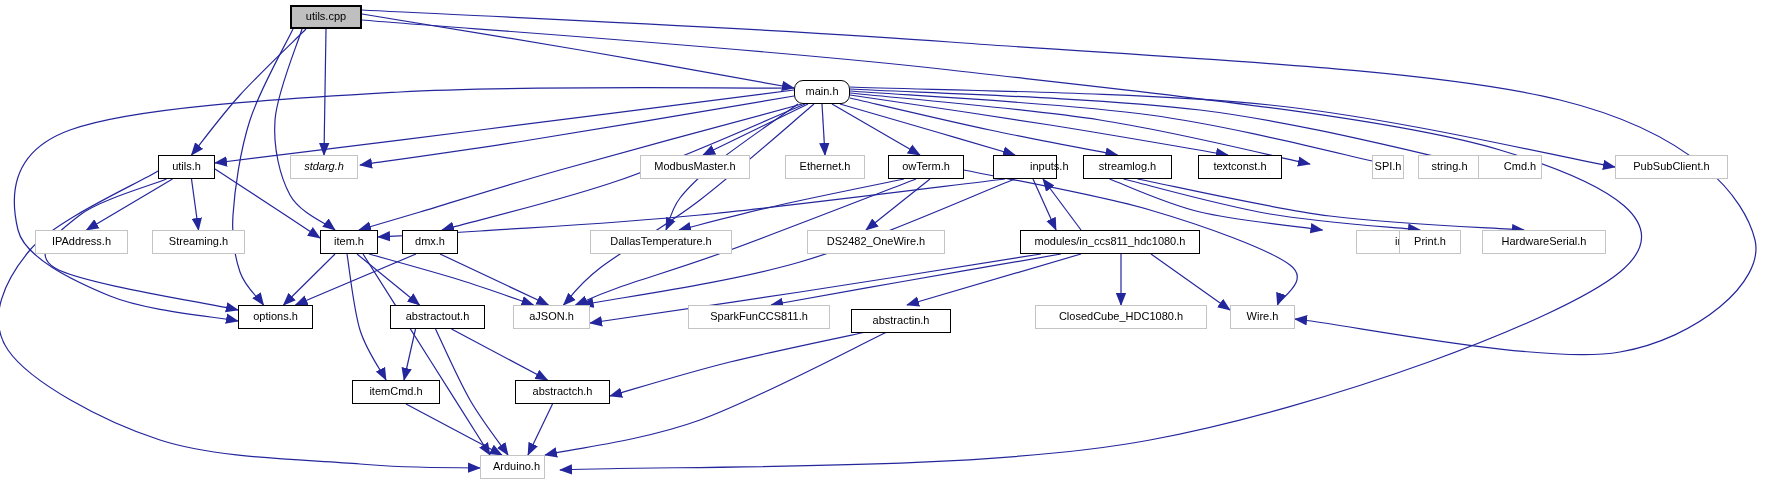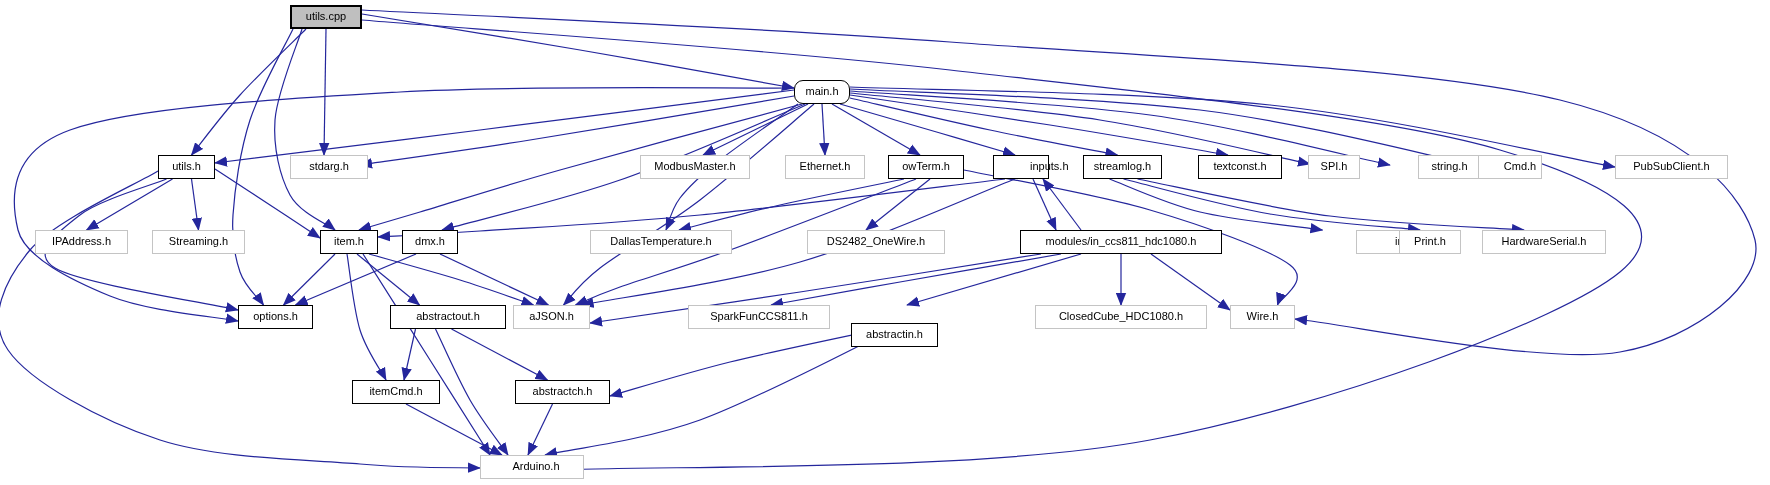--- a/index.html
+++ b/index.html
@@ -106,45 +106,45 @@
         <path d="M880,329 C855,334.5 775,350.8333333333333 730,362 C685,373.1666666666667 630,390.3333333333333 610,396" class="edge" stroke="#24269c" marker-end="url(#arrow)"></path>
         <path d="M893,329 C860.8333333333334,344.1666666666667 758,399 700,420 C642,441 570.8333333333334,449.1666666666667 545,455" class="edge" stroke="#24269c" marker-end="url(#arrow)"></path>
         <path d="M406,404 L502,455" class="edge" stroke="#24269c" marker-end="url(#arrow)"></path>
         <path d="M552.5,404 L528,455" class="edge" stroke="#24269c" marker-end="url(#arrow)"></path>
       </g>
   </svg>
   <div id="node-layer">
       <div class="node root root" style="left: 290px; top: 5px; width: 72px;">utils.cpp</div>
       <div class="node internal" style="left: 794px; top: 80px; width: 56px; border-radius: 9px;">main.h</div>
       <div class="node internal" style="left: 158px; top: 155px; width: 57px;">utils.h</div>
-      <div class="node external" style="left: 290px; top: 155px; width: 78px;">stdarg.h</div>
+      <div class="node external" style="left: 290px; top: 155px; width: 68px; font-style: italic;">stdarg.h</div>
       <div class="node external" style="left: 640px; top: 155px; width: 110px;">ModbusMaster.h</div>
       <div class="node external" style="left: 785px; top: 155px; width: 80px;">Ethernet.h</div>
       <div class="node internal" style="left: 888px; top: 155px; width: 76px; text-align: center;">owTerm.h</div>
-      <div class="node internal" style="left: 993px; top: 155px; width: 56px; padding-left: 36px;">inputs.h</div>
-      <div class="node internal" style="left: 1083px; top: 155px; width: 79px;">streamlog.h</div>
+      <div class="node internal" style="left: 993px; top: 155px; width: 64px; padding-left: 36px;">inputs.h</div>
+      <div class="node internal" style="left: 1083px; top: 155px; width: 89px;">streamlog.h</div>
       <div class="node internal" style="left: 1198px; top: 155px; width: 84px;">textconst.h</div>
-      <div class="node external" style="left: 1308px; top: 155px; width: 52px;">SPI.h</div>
+      <div class="node external" style="left: 1372px; top: 155px; width: 32px;">SPI.h</div>
       <div class="node external" style="left: 1390px; top: 155px; width: 63px; margin-left: 28px;">string.h</div>
       <div class="node external" style="left: 1478px; top: 155px; width: 64px; padding-left: 20px;">Cmd.h</div>
       <div class="node external" style="left: 1615px; top: 155px; width: 113px;">PubSubClient.h</div>
       <div class="node external" style="left: 35px; top: 230px; width: 93px;">IPAddress.h</div>
       <div class="node external" style="left: 152px; top: 230px; width: 93px;">Streaming.h</div>
       <div class="node internal" style="left: 320px; top: 230px; width: 58px;">item.h</div>
       <div class="node internal" style="left: 402px; top: 230px; width: 56px;">dmx.h</div>
       <div class="node external" style="left: 590px; top: 230px; width: 142px;">DallasTemperature.h</div>
       <div class="node external" style="left: 807px; top: 230px; width: 138px;">DS2482_OneWire.h</div>
-      <div class="node internal" style="left: 1020px; top: 230px; width: 202px;">modules/in_ccs811_hdc1080.h</div>
+      <div class="node internal" style="left: 1020px; top: 230px; width: 180px;">modules/in_ccs811_hdc1080.h</div>
       <div class="node external" style="left: 1356px; top: 230px; width: 77px; padding-left: 38px;">inttypes.h</div>
       <div class="node external" style="left: 1399px; top: 230px; width: 62px;">Print.h</div>
       <div class="node external" style="left: 1482px; top: 230px; width: 124px;">HardwareSerial.h</div>
       <div class="node internal" style="left: 238px; top: 305px; width: 75px;">options.h</div>
-      <div class="node internal" style="left: 390px; top: 305px; width: 116px;">abstractout.h</div>
+      <div class="node internal" style="left: 390px; top: 305px; width: 95px;">abstractout.h</div>
       <div class="node external" style="left: 513px; top: 305px; width: 77px;">aJSON.h</div>
       <div class="node external" style="left: 688px; top: 305px; width: 142px;">SparkFunCCS811.h</div>
-      <div class="node internal" style="left: 851px; top: 323px; width: 87px;">abstractin.h</div>
+      <div class="node internal" style="left: 851px; top: 309px; width: 100px;">abstractin.h</div>
       <div class="node external" style="left: 1035px; top: 305px; width: 172px;">ClosedCube_HDC1080.h</div>
       <div class="node external" style="left: 1230px; top: 305px; width: 65px;">Wire.h</div>
       <div class="node internal" style="left: 352px; top: 380px; width: 88px;">itemCmd.h</div>
       <div class="node internal" style="left: 515px; top: 380px; width: 95px;">abstractch.h</div>
-      <div class="node external" style="left: 480px; top: 455px; width: 104px; padding-left: 8px;">Arduino.h</div>
+      <div class="node external" style="left: 480px; top: 455px; width: 65px; padding-left: 8px;">Arduino.h</div>
     </div>
 </div>
 
 </body></html>

